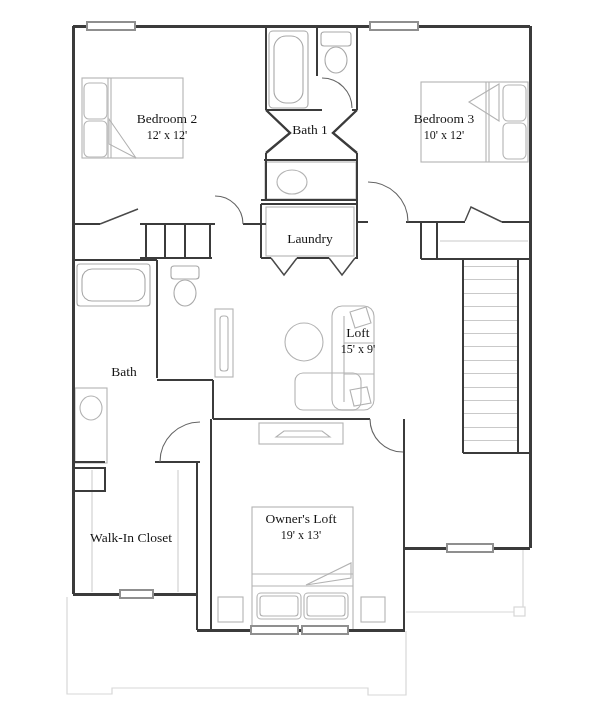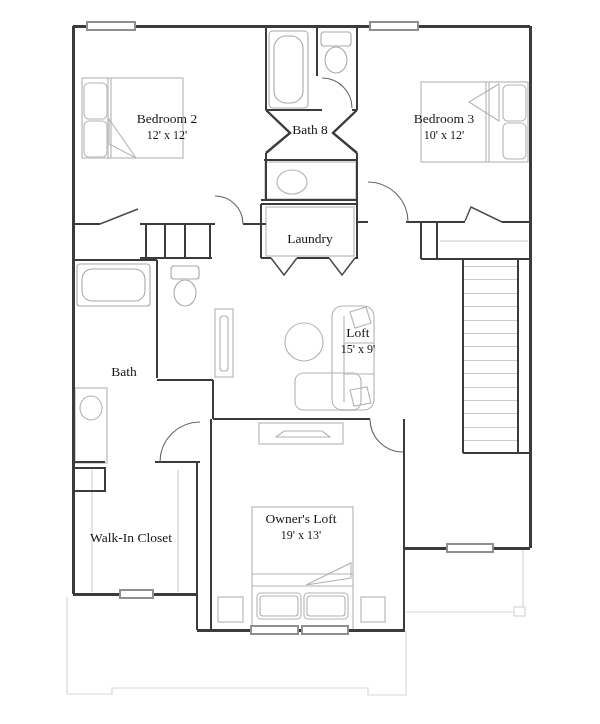--- a/index.html
+++ b/index.html
@@ -164,21 +164,21 @@
       <rect class="win" x="302" y="626" width="46" height="8"></rect>
       <rect class="win" x="447" y="544" width="46" height="8"></rect>
     </g>
   </svg>
 
   <div class="room-label" style="left:167px;top:127px">
     <span class="room-name">Bedroom 2</span>
     <span class="room-dims">12' x 12'</span>
   </div>
   <div class="room-label" style="left:310px;top:130px">
-    <span class="room-name">Bath 8</span>
+    <span class="room-name">Bath 1</span>
 
   </div>
   <div class="room-label" style="left:444px;top:127px">
     <span class="room-name">Bedroom 3</span>
     <span class="room-dims">10' x 12'</span>
   </div>
   <div class="room-label" style="left:310px;top:239px">
     <span class="room-name">Laundry</span>
 
   </div>

